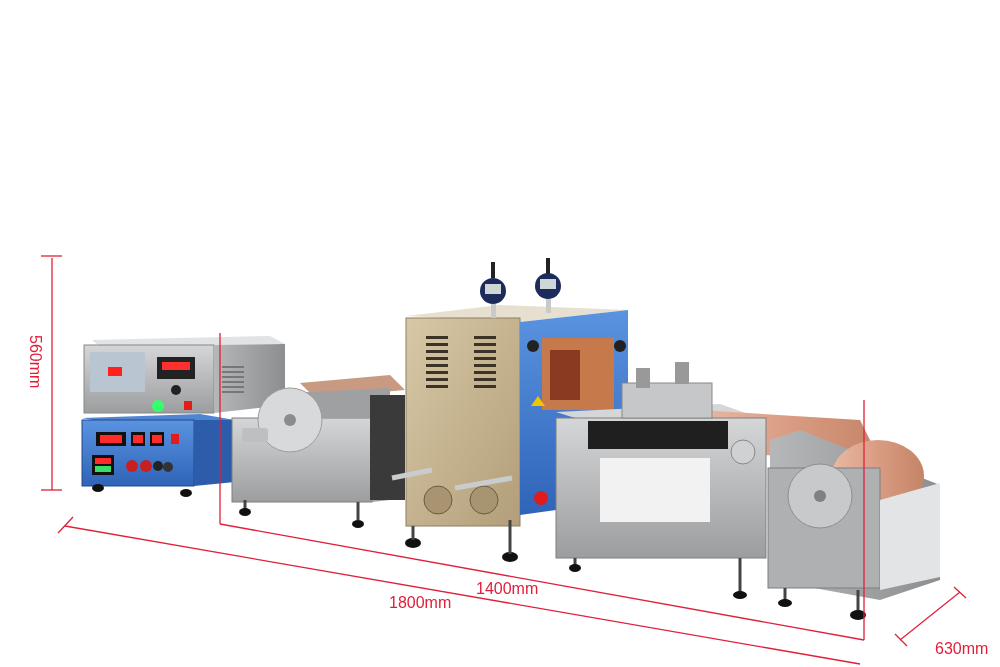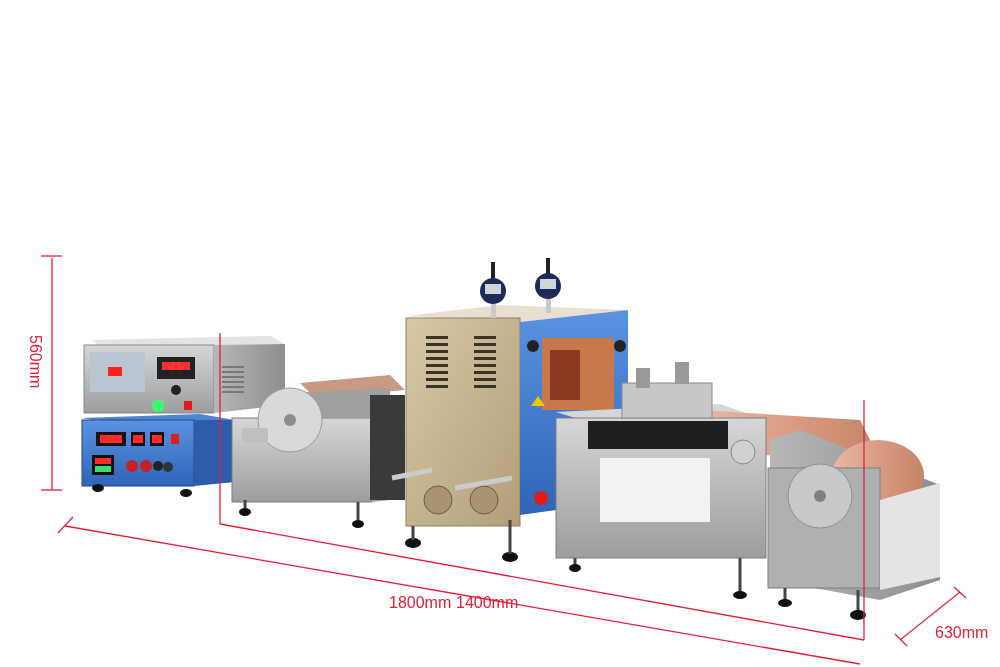--- a/index.html
+++ b/index.html
@@ -187,16 +187,16 @@
       <line x1="65" y1="526" x2="860" y2="664"></line>
       <line x1="58" y1="533" x2="73" y2="517"></line>
 
       <line x1="900" y1="640" x2="960" y2="592"></line>
       <line x1="895" y1="634" x2="907" y2="646"></line>
       <line x1="954" y1="587" x2="966" y2="598"></line>
     </g>
   </svg>
 
   <div class="dim-label dim-vert" style="left:44px;top:335px;">560mm</div>
-  <div class="dim-label" style="left:456px;top:580px;margin-top:14px;">1400mm</div>
+  <div class="dim-label" style="left:476px;top:580px;">1400mm</div>
   <div class="dim-label" style="left:373px;top:594px;margin-left:16px;">1800mm</div>
-  <div class="dim-label" style="left:935px;top:624px;">630mm</div>
+  <div class="dim-label" style="left:935px;top:640px;">630mm</div>
 </div>
 
 </body></html>

